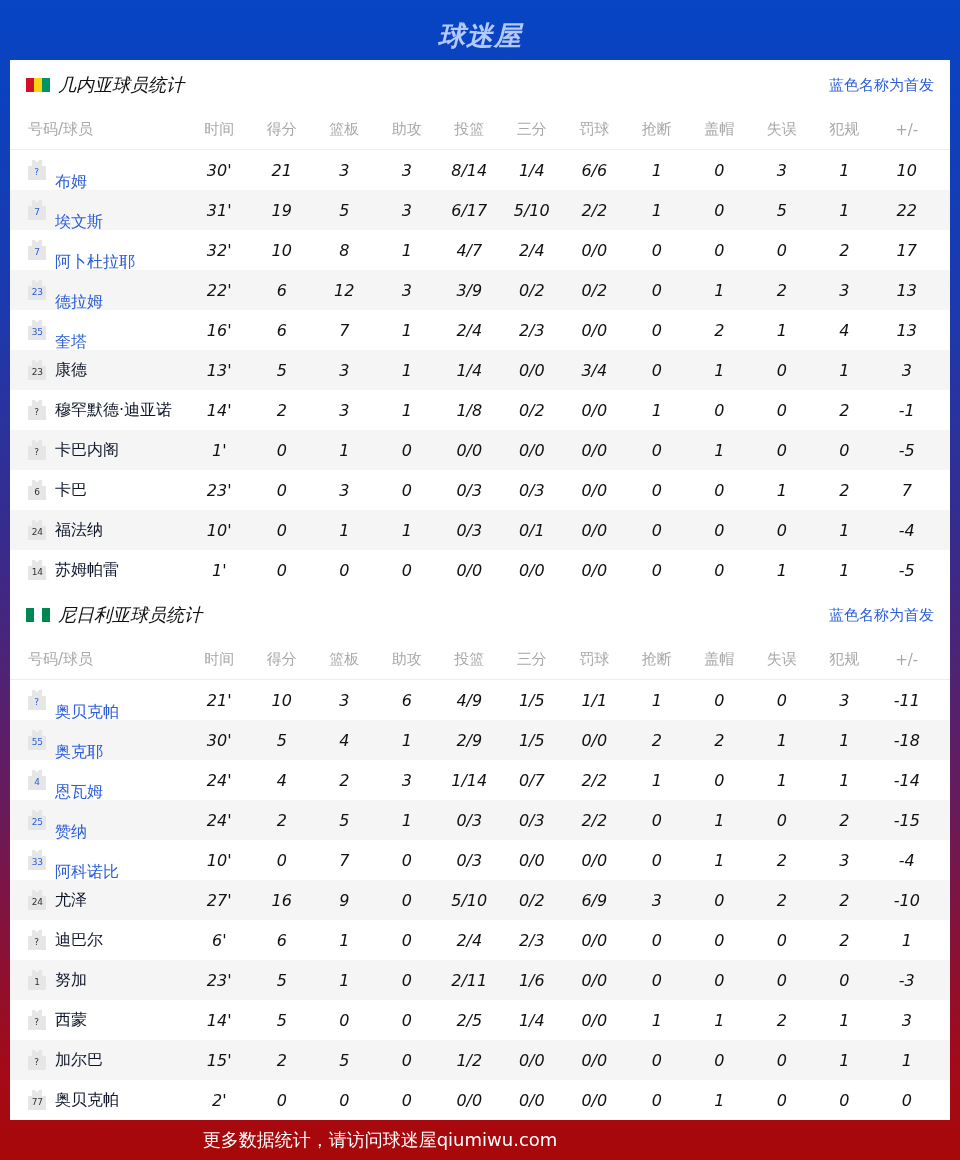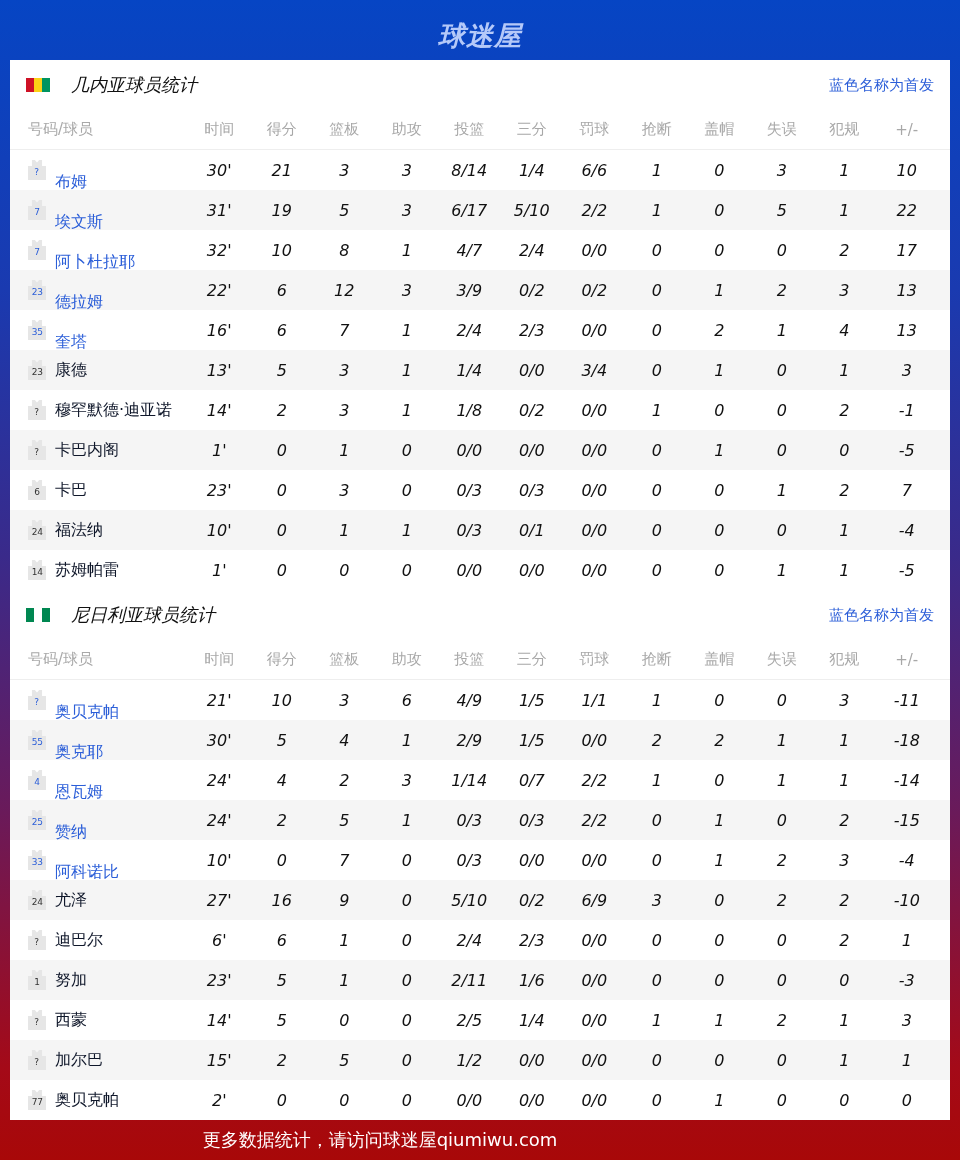--- a/index.html
+++ b/index.html
@@ -27,21 +27,21 @@
     left: 10px; top: 60px;
     width: 940px; height: 1060px;
     background: #ffffff;
   }
   .section { position: relative; }
   .sec-head {
     height: 50px;
     display: flex; align-items: center; justify-content: space-between;
     padding: 0 16px 0 16px;
   }
-  .sec-title { display: flex; align-items: center; gap: 13px; }
+  .sec-title { display: flex; align-items: center; }
   .flag { display: flex; width: 24px; height: 14px; margin-right: 8px; }
   .flag span { flex: 1; height: 100%; }
   .title-text { font-size: 18px; color: #111; font-style: italic; }
   .starter-note { font-size: 15px; color: #2b5ed8; }
   .col-head {
     height: 40px;
     display: flex; align-items: center;
     border-bottom: 1px solid #eeeeee;
     color: #a8a8a8;
     font-size: 15px;

